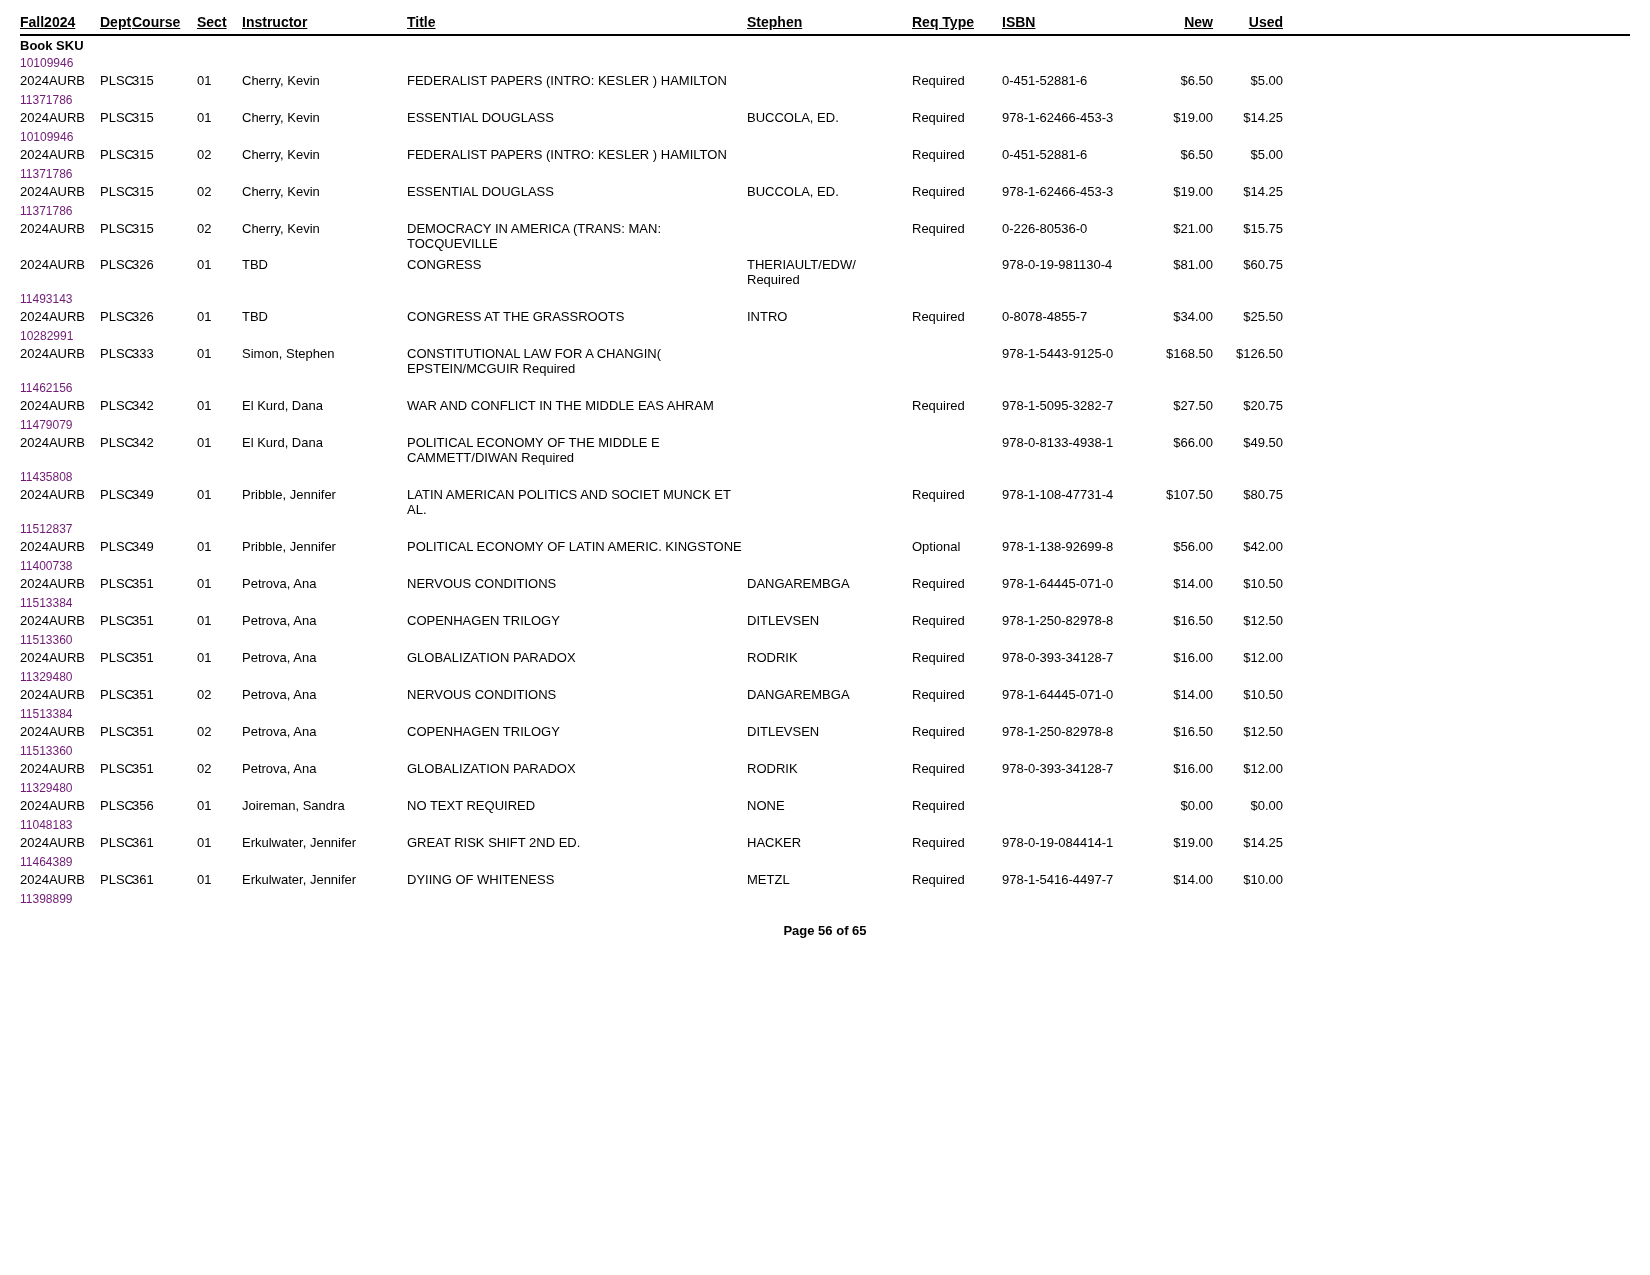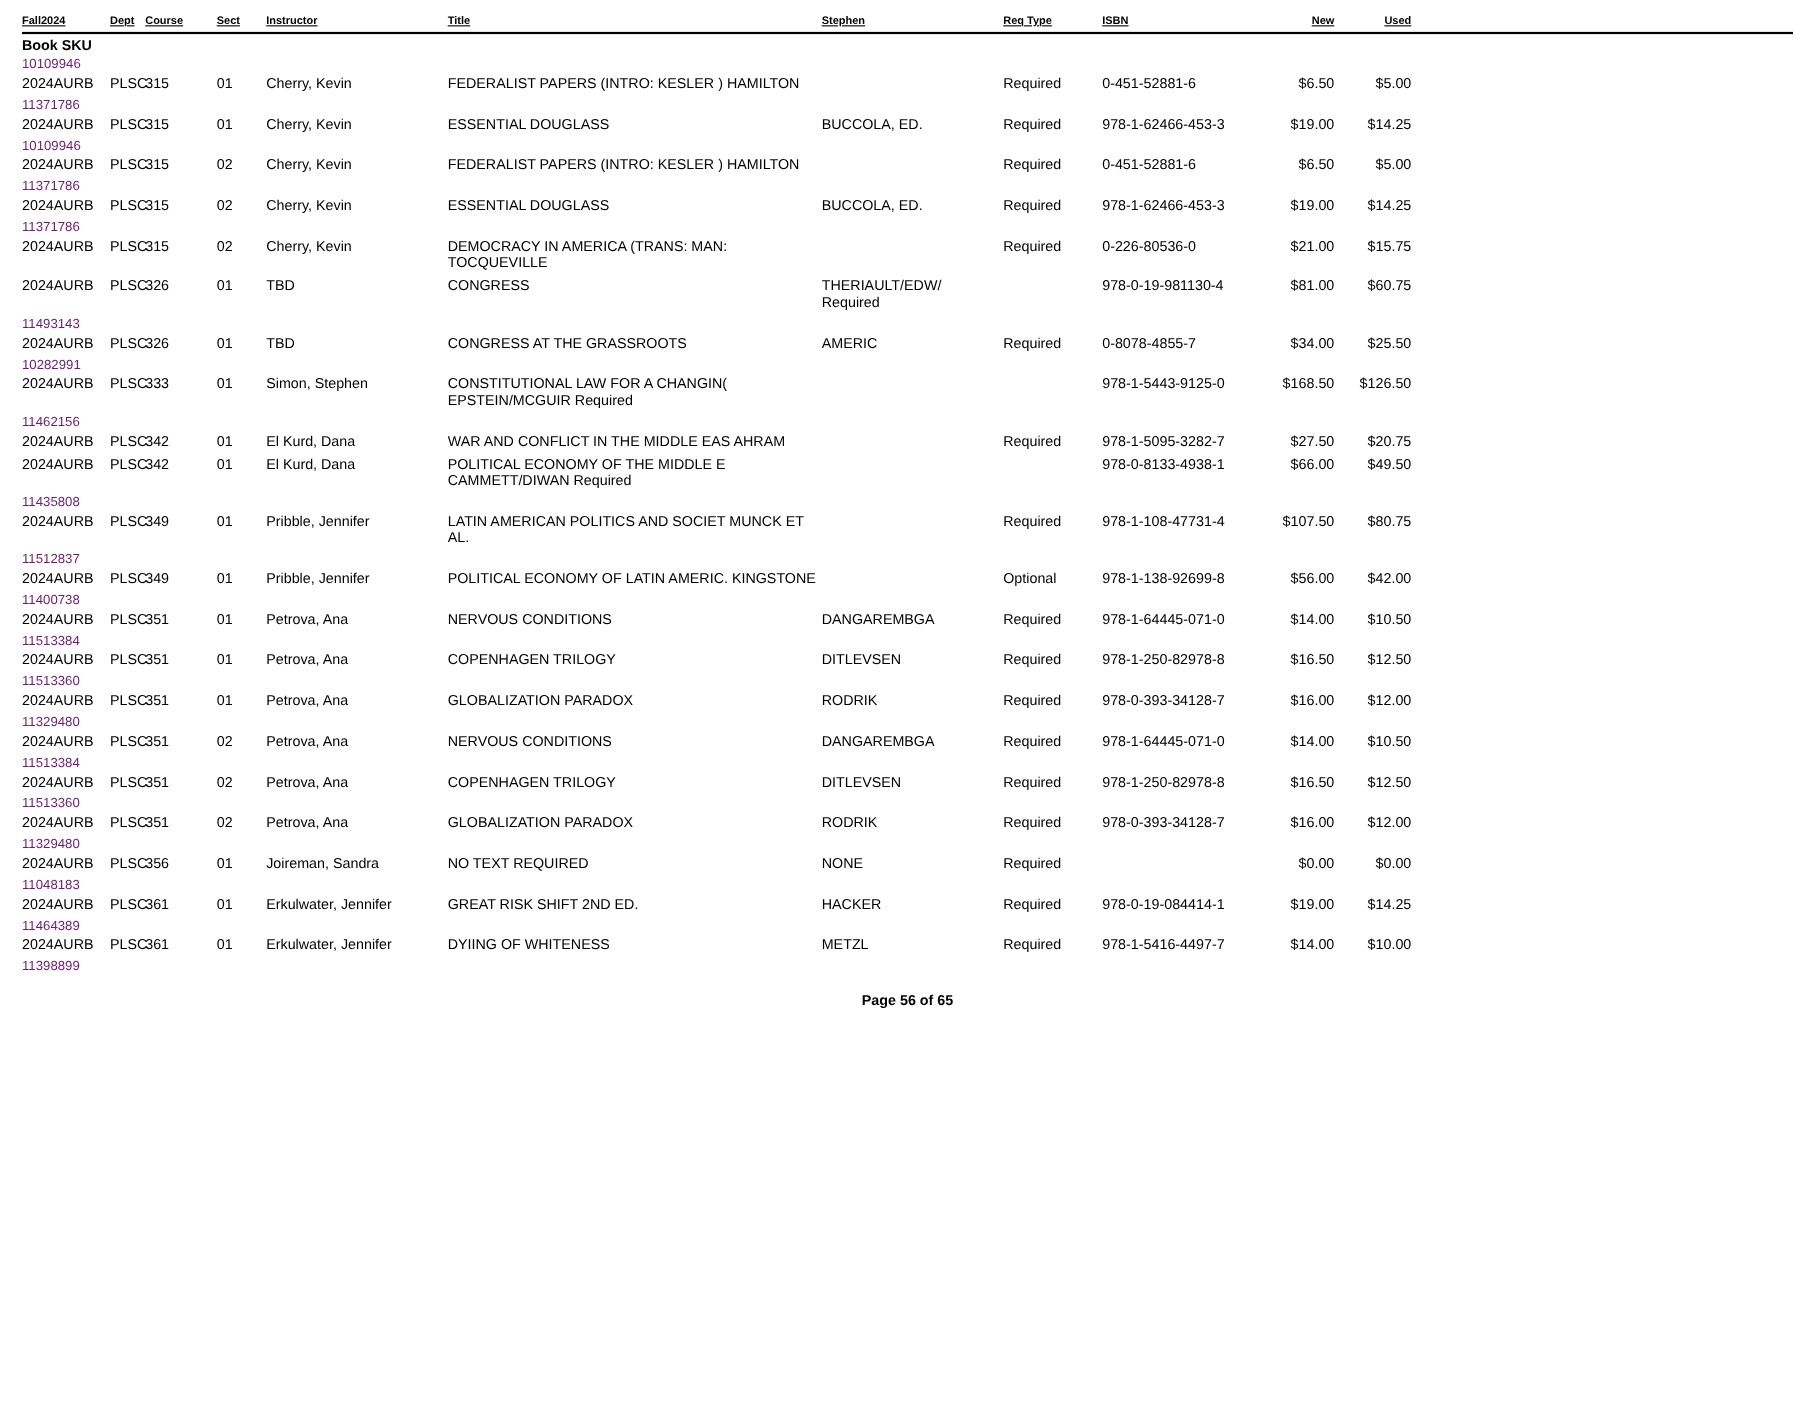--- a/index.html
+++ b/index.html
@@ -8,21 +8,21 @@
       font-size: 13px;
       background: #fff;
       color: #000;
       padding: 10px 20px;
     }
     .header-row {
       display: flex;
       border-bottom: 2px solid #000;
       padding: 4px 0;
       font-weight: bold;
-      font-size: 10px;
+      font-size: 14px;
     }
     .col-fall { width: 80px; }
     .col-dept { width: 32px; }
     .col-course { width: 65px; }
     .col-sect { width: 45px; }
     .col-instructor { width: 165px; }
     .col-title { width: 340px; }
     .col-author { width: 165px; }
     .col-reqtype { width: 90px; }
     .col-isbn { width: 145px; }
@@ -182,21 +182,21 @@
     </div>
     <div class="data-group">
       <div class="sku-row">11493143</div>
       <div class="data-row">
         <span class="col-fall">2024AURB</span>
         <span class="col-dept">PLSC</span>
         <span class="col-course">326</span>
         <span class="col-sect">01</span>
         <span class="col-instructor">TBD</span>
         <span class="col-title">CONGRESS AT THE GRASSROOTS</span>
-        <span class="col-author">AMERIC</span>
+        <span class="col-author">INTRO</span>
         <span class="col-reqtype">Required</span>
         <span class="col-isbn">0-8078-4855-7</span>
         <span class="col-new">$34.00</span>
         <span class="col-used">$25.50</span>
       </div>
     </div>
     <div class="data-group">
       <div class="sku-row">10282991</div>
       <div class="data-row">
         <span class="col-fall">2024AURB</span>
@@ -222,20 +222,21 @@
         <span class="col-instructor">El Kurd, Dana</span>
         <span class="col-title">WAR AND CONFLICT IN THE MIDDLE EAS AHRAM</span>
         <span class="col-author"></span>
         <span class="col-reqtype">Required</span>
         <span class="col-isbn">978-1-5095-3282-7</span>
         <span class="col-new">$27.50</span>
         <span class="col-used">$20.75</span>
       </div>
     </div>
     <div class="data-group">
+      <div class="sku-row">11479079</div>
       <div class="data-row">
         <span class="col-fall">2024AURB</span>
         <span class="col-dept">PLSC</span>
         <span class="col-course">342</span>
         <span class="col-sect">01</span>
         <span class="col-instructor">El Kurd, Dana</span>
         <span class="col-title">POLITICAL ECONOMY OF THE MIDDLE E CAMMETT/DIWAN Required</span>
         <span class="col-author"></span>
         <span class="col-reqtype"></span>
         <span class="col-isbn">978-0-8133-4938-1</span>

